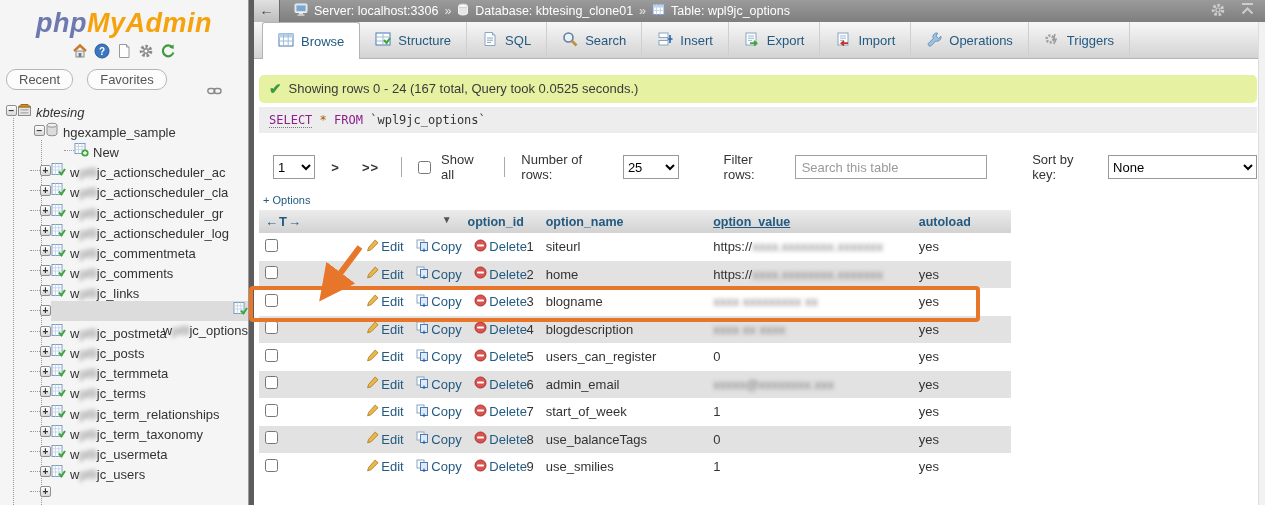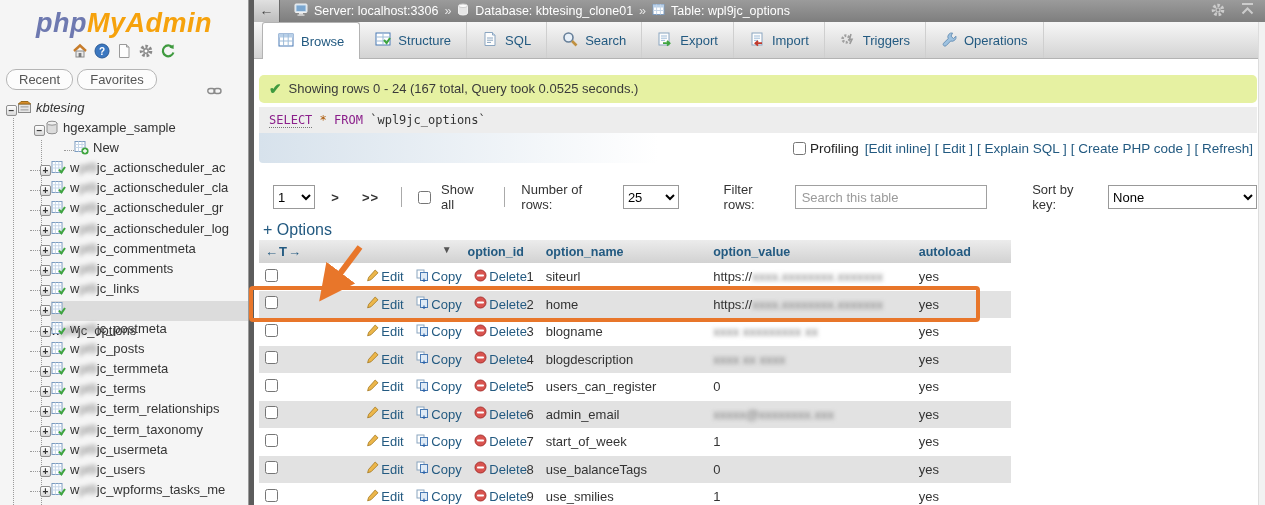--- a/index.html
+++ b/index.html
@@ -11,30 +11,30 @@
   .sidebar { position:absolute; left:0; top:0; width:248px; height:505px;
              background:#f5f5f5; overflow:hidden; }
   .sb-scrollbar { position:absolute; left:248px; top:0; width:6px; height:505px;
                   background:#5c5c5c; border-left:1px solid #9a9a9a; }
   .logo { text-align:center; padding-top:8px; font-size:27px; font-weight:bold;
           font-style:italic; letter-spacing:0.5px; }
   .logo .php { color:#6e79b0; }
   .logo .mya { color:#f6a20c; }
   .nav-icons { display:flex; justify-content:center; align-items:center; gap:6px; margin-top:4px; }
   .nav-icons span { display:inline-flex; }
-  .sb-btns { display:flex; gap:4px; margin:10px 0 0 6px; }
+  .sb-btns { display:flex; gap:14px; margin:10px 0 0 6px; }
   .sb-btn { border:1px solid #b5b5b5; border-radius:10px; background:#fcfcfc;
             padding:2px 12px; font-size:13px; color:#555; }
   .chain { position:absolute; right:26px; top:84px; }
 
   .tree { position:absolute; left:0; top:100px; width:248px; bottom:0; }
   .spine1 { position:absolute; left:13px; top:18px; bottom:0; border-left:1px dotted #9a9a9a; }
   .spine2 { position:absolute; left:41px; top:40px; bottom:0; border-left:1px dotted #9a9a9a; }
   .tree-row { height:20.1px; display:flex; align-items:center; position:relative; z-index:1; }
-  .tree-row .row-inner { display:flex; align-items:flex-start; gap:4px; flex:1; height:100%; }
+  .tree-row .row-inner { display:flex; align-items:flex-end; gap:4px; flex:1; height:100%; }
   .row-inner.sel { background:#dcdcdc;flex-direction:column; }
   .r-server { padding-left:6px; }
   .r-db { padding-left:34px; }
   .r-new { padding-left:64px; }
   .r-tbl { padding-left:30px; }
   .stub { width:10px; border-top:1px dotted #9a9a9a; flex:0 0 auto; }
   .pmbox { width:11px; height:11px; flex:0 0 auto; border:1px solid #8f8f8f; border-radius:2px;
            background:linear-gradient(#fefefe,#d8d8d8); font-size:10px; line-height:9px;
            text-align:center; color:#333; font-weight:bold; }
   .tname { white-space:nowrap; color:#333; }
@@ -83,30 +83,30 @@
   .pg-btn { font-weight:bold; color:#333; padding:0 6px; letter-spacing:1px; }
   .vsep { width:0; height:20px; border-left:1px solid #aaa; margin:0 6px; }
   .rows-select { width:58px; }
   .filter-input { width:200px; height:24px; border:1px solid #a0a0a0; padding:0 6px; font-size:13px;
                   font-family:"Liberation Sans", sans-serif; color:#333; }
   .filter-input::placeholder { color:#9a9a9a; }
   .sort-select { width:155px; }
   .gap30 { width:26px; }
 
   .options-link { display:block; margin-top:10px; height:16px; line-height:16px;
-                  color:#235a81; font-size:16px; padding-left:4px; }
+                  color:#235a81; font-size:11px; padding-left:4px; }
 
   table.results { margin-top:2px; border-collapse:collapse; width:752px; table-layout:fixed; }
   table.results th { height:23px; background:linear-gradient(#ececec,#d2d2d2);
                      font-size:12.5px; font-weight:bold; color:#235a81; text-align:left;
                      padding:0 6px; }
   th.h-ctl { width:202px; color:#7d93ad; font-weight:normal; position:relative; }
   th.h-ctl .move { letter-spacing:1px; font-size:13px; }
   th.h-ctl .sort-arrow { position:absolute; right:10px; top:4px; color:#555; font-size:10px; }
-  th.h-id { width:78px; } th.h-name { width:167px; } th.h-val { width:205px; } th.h-auto { width:98px; }
+  th.h-id { width:78px; } th.h-name { width:167px; } th.h-val { width:205px;text-decoration:underline; } th.h-auto { width:98px; }
   table.results td { height:27.5px; font-size:13px; color:#333; padding:0 6px; vertical-align:middle; }
   table.results tr:nth-child(even) td { background:#e2e2e2; }
   td.c-chk { width:24px; }
   td.c-act { white-space:nowrap; }
   .act { display:inline-flex; align-items:center; gap:2px; margin-right:9px; }
   .act .lbl { color:#235a81; }
   td.c-id { text-align:right; padding-right:16px; }
   td.c-val span { display:inline; }
 
   .main-scroll { position:absolute; right:0; top:22px; bottom:0; width:7px;
@@ -416,28 +416,20 @@
                   <path d="M1 4.8h10M1 8h10M4.4 1.5v11M7.8 1.5v11" stroke="#c5d6e8"></path>
                   <path d="M8 9.5 l2.4 2.8 L14 7" fill="none" stroke="#3fa53f" stroke-width="2"></path>
                 </svg></span>
       <span class="tname"><i class="pfx" style="font-style:normal">w</i><i class="blurtxt pfx-blur" style="font-style:normal">pl9</i><i class="sfx" style="font-style:normal">jc_users</i></span>
     </span>
   </div>
 
   <div class="tree-row r-tbl">
     <span class="stub"></span>
     <span class="pmbox expand-glyph">+</span>
-    <span class="row-inner">
-      <span><svg width="15" height="15" viewBox="0 0 15 15">
-                  <rect x="1" y="1.5" width="10" height="11" fill="#fff" stroke="#7c9cc0"></rect>
-                  <path d="M1 4.8h10M1 8h10M4.4 1.5v11M7.8 1.5v11" stroke="#c5d6e8"></path>
-                  <path d="M8 9.5 l2.4 2.8 L14 7" fill="none" stroke="#3fa53f" stroke-width="2"></path>
-                </svg></span>
-      <span class="tname"><i class="pfx" style="font-style:normal">w</i><i class="blurtxt pfx-blur" style="font-style:normal">pl9</i><i class="sfx" style="font-style:normal">jc_wpforms_tasks_me</i></span>
-    </span>
   </div>
 </div>
     </div>
   </aside>
   <div class="sb-scrollbar"></div>
 
   <main class="main">
 
     <div class="topbar">
       <div class="backbtn">←</div>
@@ -502,72 +494,71 @@
       </div>
       <div class="tab">
         <span><svg width="16" height="16" viewBox="0 0 16 16">
               <circle cx="6.5" cy="6.5" r="4.5" fill="#e8f0f8" stroke="#667f99" stroke-width="1.6"></circle>
               <path d="M10 10 L14.5 14.5" stroke="#c09040" stroke-width="2.6"></path>
             </svg></span>
         <span>Search</span>
       </div>
       <div class="tab">
         <span><svg width="16" height="16" viewBox="0 0 16 16">
+              <rect x="2" y="2" width="9" height="4.5" fill="#fff" stroke="#8aa5c0"></rect>
+              <rect x="2" y="9.5" width="9" height="4.5" fill="#fff" stroke="#8aa5c0"></rect>
+              <path d="M13 4 v8 M10.5 8 h5" stroke="#2a62a8" stroke-width="1.6"></path>
+            </svg></span>
+        <span>Insert</span>
+      </div>
+      <div class="tab">
+        <span><svg width="16" height="16" viewBox="0 0 16 16">
               <rect x="2" y="2" width="10" height="12" fill="#fdfdfd" stroke="#8aa5c0"></rect>
               <path d="M4 5h6M4 7.2h6M4 9.4h4" stroke="#9dbbd8"></path>
               <path d="M6 12.2 h6 M10 9.8 l2.6 2.4 -2.6 2.4" fill="none" stroke="#3fa53f" stroke-width="1.8"></path>
             </svg></span>
         <span>Export</span>
       </div>
       <div class="tab">
         <span><svg width="16" height="16" viewBox="0 0 16 16">
               <rect x="3" y="2" width="10" height="12" fill="#fdfdfd" stroke="#8aa5c0"></rect>
               <path d="M5 5h6M5 7.2h6M5 9.4h4" stroke="#9dbbd8"></path>
               <path d="M13 12.2 h-6 M9 9.8 l-2.6 2.4 2.6 2.4" fill="none" stroke="#c0392b" stroke-width="1.8"></path>
             </svg></span>
         <span>Import</span>
       </div>
       <div class="tab">
         <span><svg width="16" height="16" viewBox="0 0 16 16">
+              <path d="M11.5 2 a4 4 0 0 0 -4.3 5.6 L2.5 12.3 a1.8 1.8 0 0 0 2.5 2.5 L9.7 10 a4 4 0 0 0 5.2 -4.8 L12.5 7.6 10 5.2 Z" fill="#9ec2e0" stroke="#6b93b8"></path>
+            </svg></span>
+        <span>Operations</span>
+      </div>
+      <div class="tab">
+        <span><svg width="16" height="16" viewBox="0 0 16 16">
               <circle cx="6" cy="8" r="3.4" fill="none" stroke="#a0a0a0" stroke-width="2.6" stroke-dasharray="2 1.5"></circle>
               <path d="M11 3 L9.5 8.2 H12 L9.8 13" fill="none" stroke="#9a9a9a" stroke-width="1.6"></path>
             </svg></span>
         <span>Triggers</span>
-      </div>
-      <div class="tab">
-        <span><svg width="16" height="16" viewBox="0 0 16 16">
-              <path d="M11.5 2 a4 4 0 0 0 -4.3 5.6 L2.5 12.3 a1.8 1.8 0 0 0 2.5 2.5 L9.7 10 a4 4 0 0 0 5.2 -4.8 L12.5 7.6 10 5.2 Z" fill="#9ec2e0" stroke="#6b93b8"></path>
-            </svg></span>
-        <span>Operations</span>
       </div>
     </nav>
 
     <div class="content">
 
       <div class="success">
         <span class="chk">✔</span>
         <span>Showing rows 0 - 24 (167 total, Query took 0.0525 seconds.)</span>
       </div>
 
       <div class="sqlbox">
         <span class="kw dot">SELECT</span>
         <span class="star">*</span>
         <span class="kw">FROM</span>
         <span class="tbl">`wpl9jc_options`</span>
       </div>
 
-      <div class="toolsbar">
-        <input type="checkbox" style="">
-        <label>Profiling</label>
-        <span class="lnk">[Edit inline]</span>
-        <span class="lnk">[ Edit ]</span>
-        <span class="lnk">[ Explain SQL ]</span>
-        <span class="lnk">[ Create PHP code ]</span>
-        <span class="lnk">[ Refresh]</span>
-      </div>
 
       <div class="pagebar">
         <select class="pg-select"><option>1</option></select>
         <span class="pg-btn">&gt;</span>
         <span class="pg-btn">&gt;&gt;</span>
         <span class="vsep"></span>
         <input type="checkbox" style="">
         <label>Show all</label>
         <span class="vsep"></span>
         <label>Number of rows:</label>

